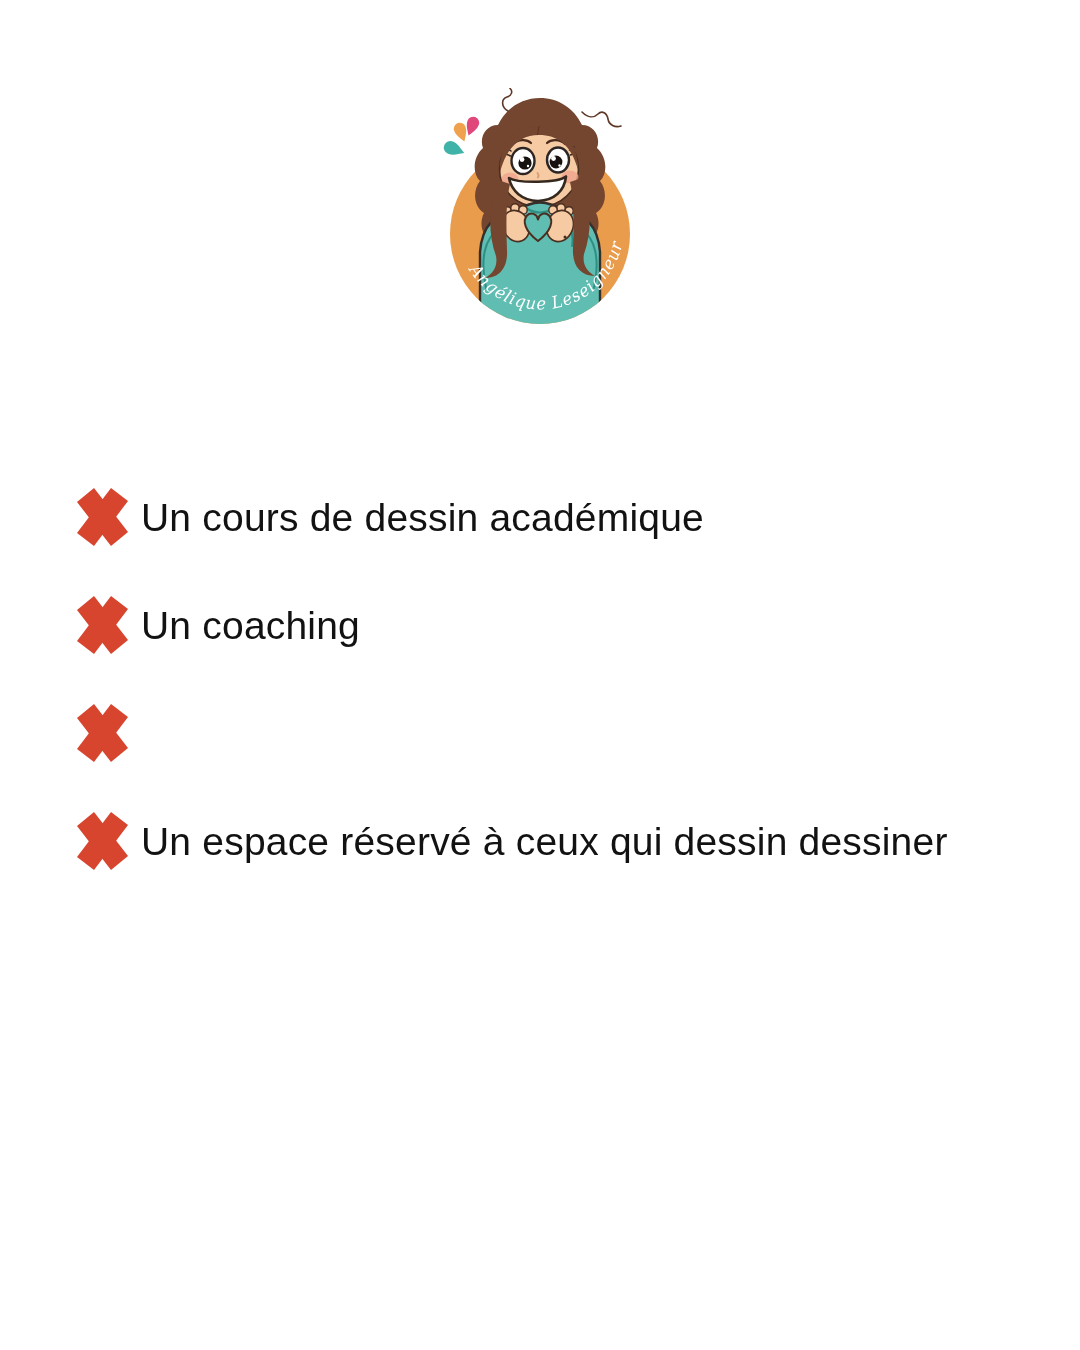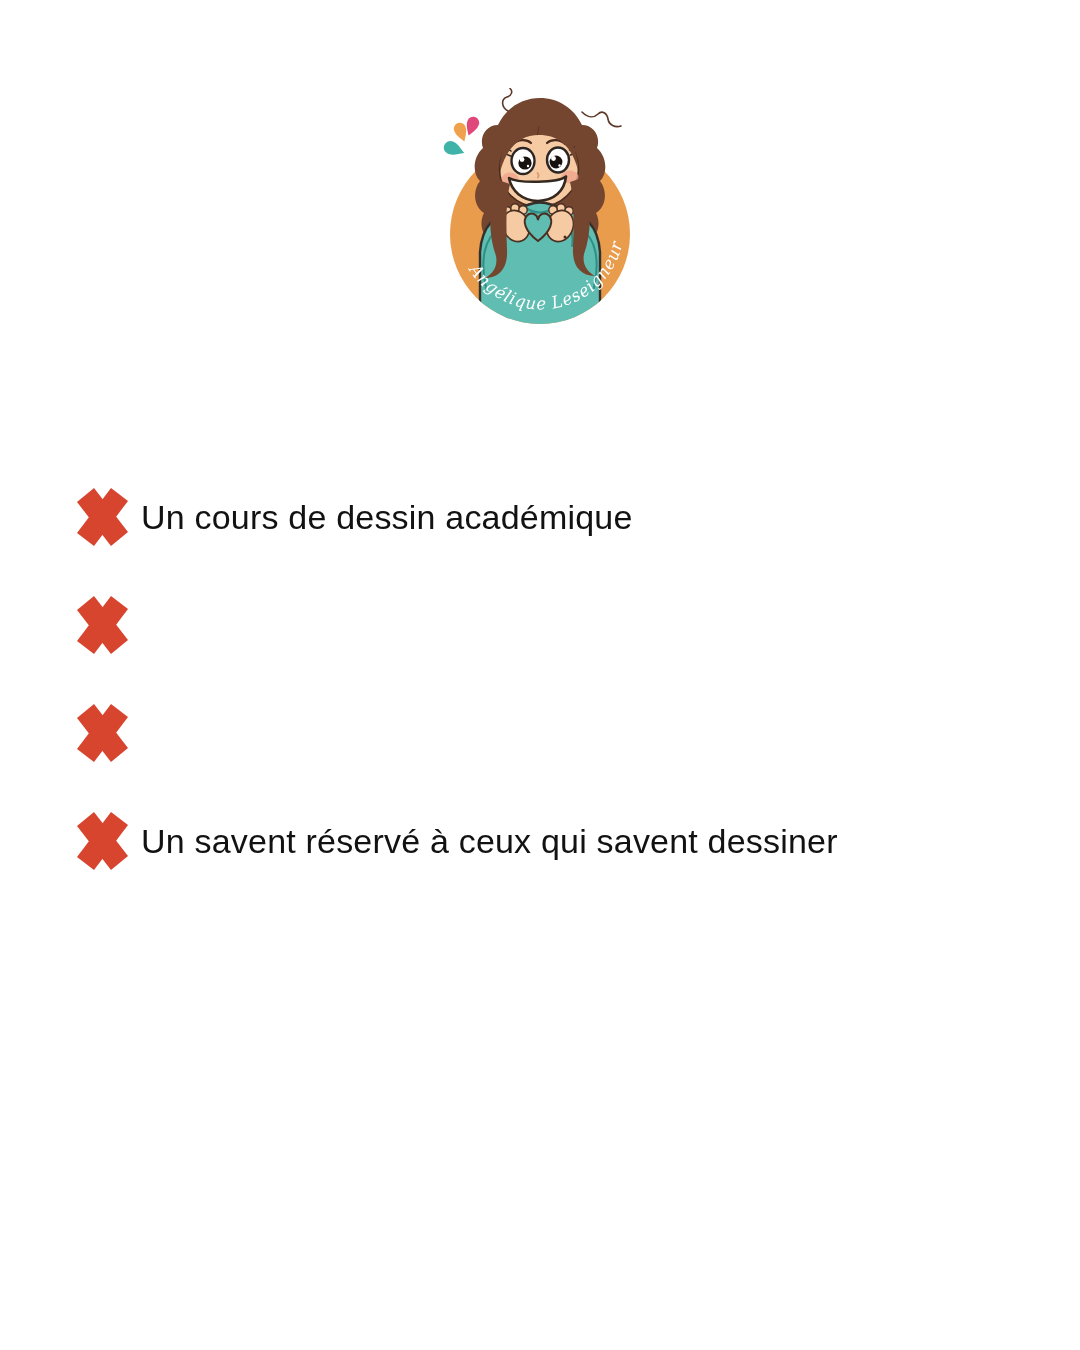--- a/index.html
+++ b/index.html
@@ -26,21 +26,21 @@
 
   .list{
     position:absolute;left:74px;top:486px;
     display:flex;flex-direction:column;gap:46px;
   }
   .row{display:flex;align-items:center;height:62px;}
   .cross{width:57px;height:62px;flex:0 0 auto;}
   .cross polygon{fill:var(--icon-color,#D7452F);}
   .label{
     margin-left:10px;
-    font-size:34px;line-height:1;
+    font-size:39px;line-height:1;
     font-weight:400;
     color:var(--text-color,#121212);
     white-space:nowrap;
     letter-spacing:0.2px;
   }
   .script-name{
     font-family:"DejaVu Serif",serif;
     font-style:italic;
     fill:#ffffff;
   }
@@ -142,31 +142,32 @@
         <polygon points="37,2 54,15 20,60 3,47"></polygon>
       </svg>
       <span class="label">Un cours de dessin académique</span>
     </div>
 
     <div class="row">
       <svg class="cross" viewBox="0 0 57 62">
         <polygon points="3,16 20,2 54,46 37,60"></polygon>
         <polygon points="37,2 54,15 20,60 3,47"></polygon>
       </svg>
+      <span class="label">Un coaching</span>
     </div>
 
     <div class="row">
       <svg class="cross" viewBox="0 0 57 62">
         <polygon points="3,16 20,2 54,46 37,60"></polygon>
         <polygon points="37,2 54,15 20,60 3,47"></polygon>
       </svg>
     </div>
 
     <div class="row">
       <svg class="cross" viewBox="0 0 57 62">
         <polygon points="3,16 20,2 54,46 37,60"></polygon>
         <polygon points="37,2 54,15 20,60 3,47"></polygon>
       </svg>
-      <span class="label">Un savent réservé à ceux qui savent dessiner</span>
+      <span class="label">Un espace réservé à ceux qui dessin dessiner</span>
     </div>
 
   </div>
 </div>
 
 </body></html>

